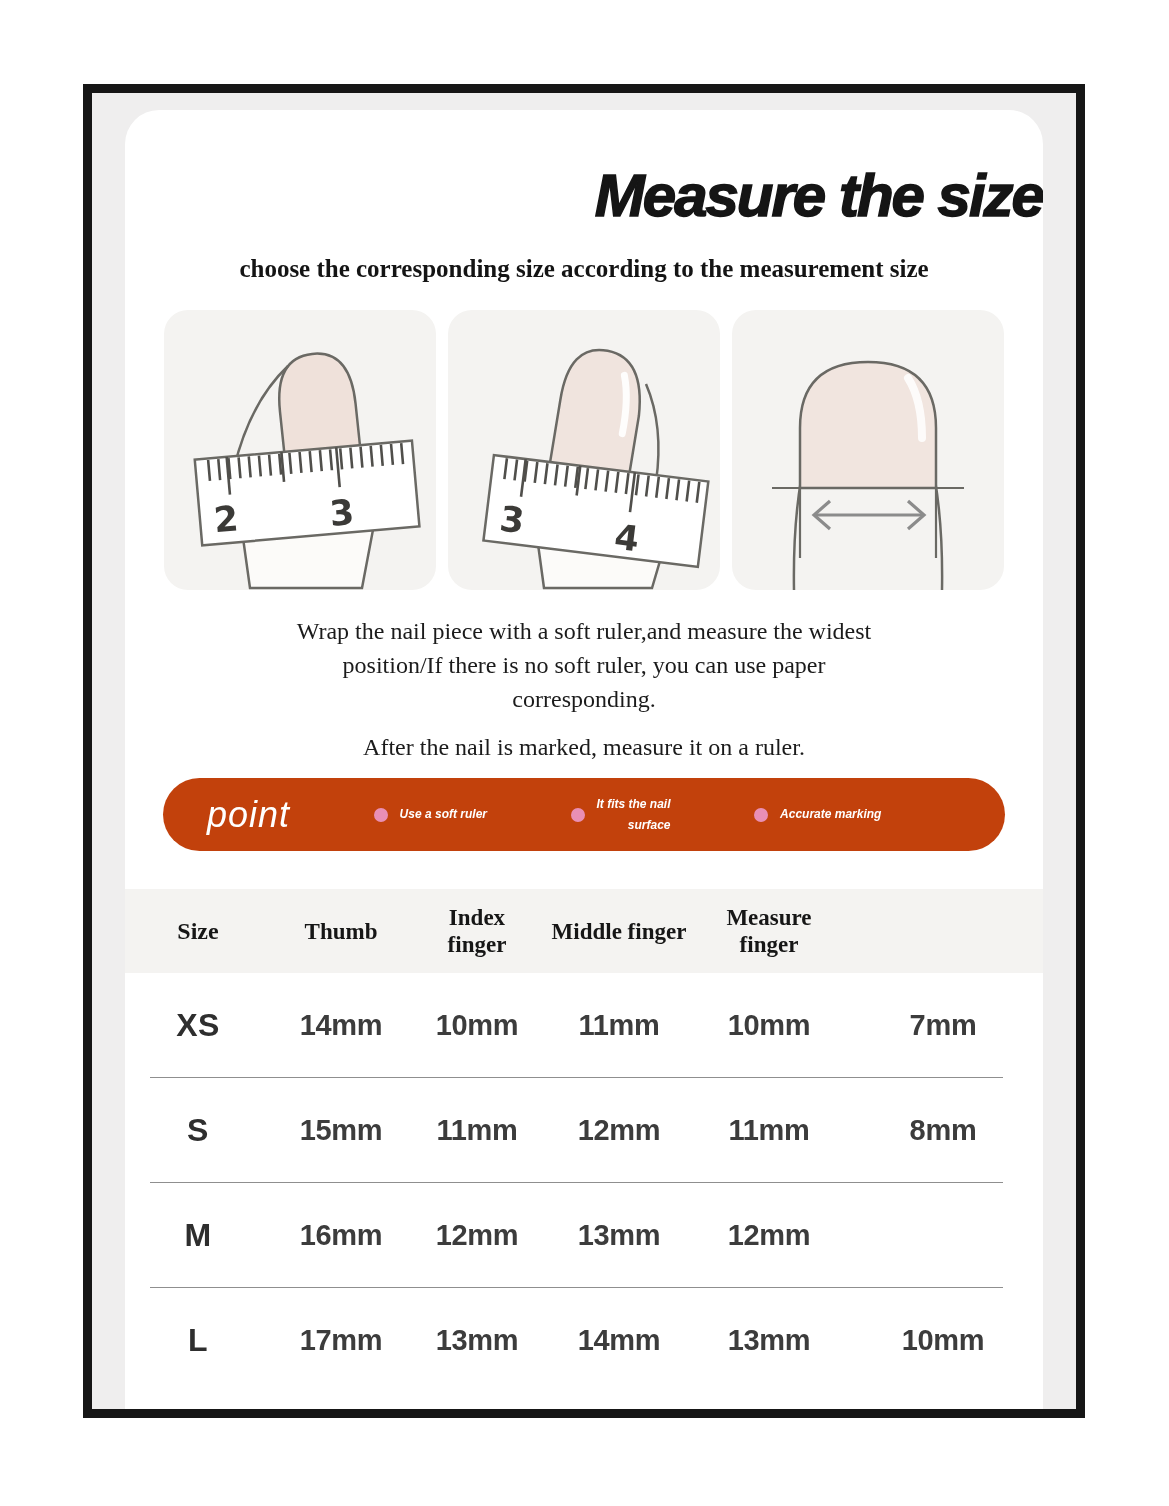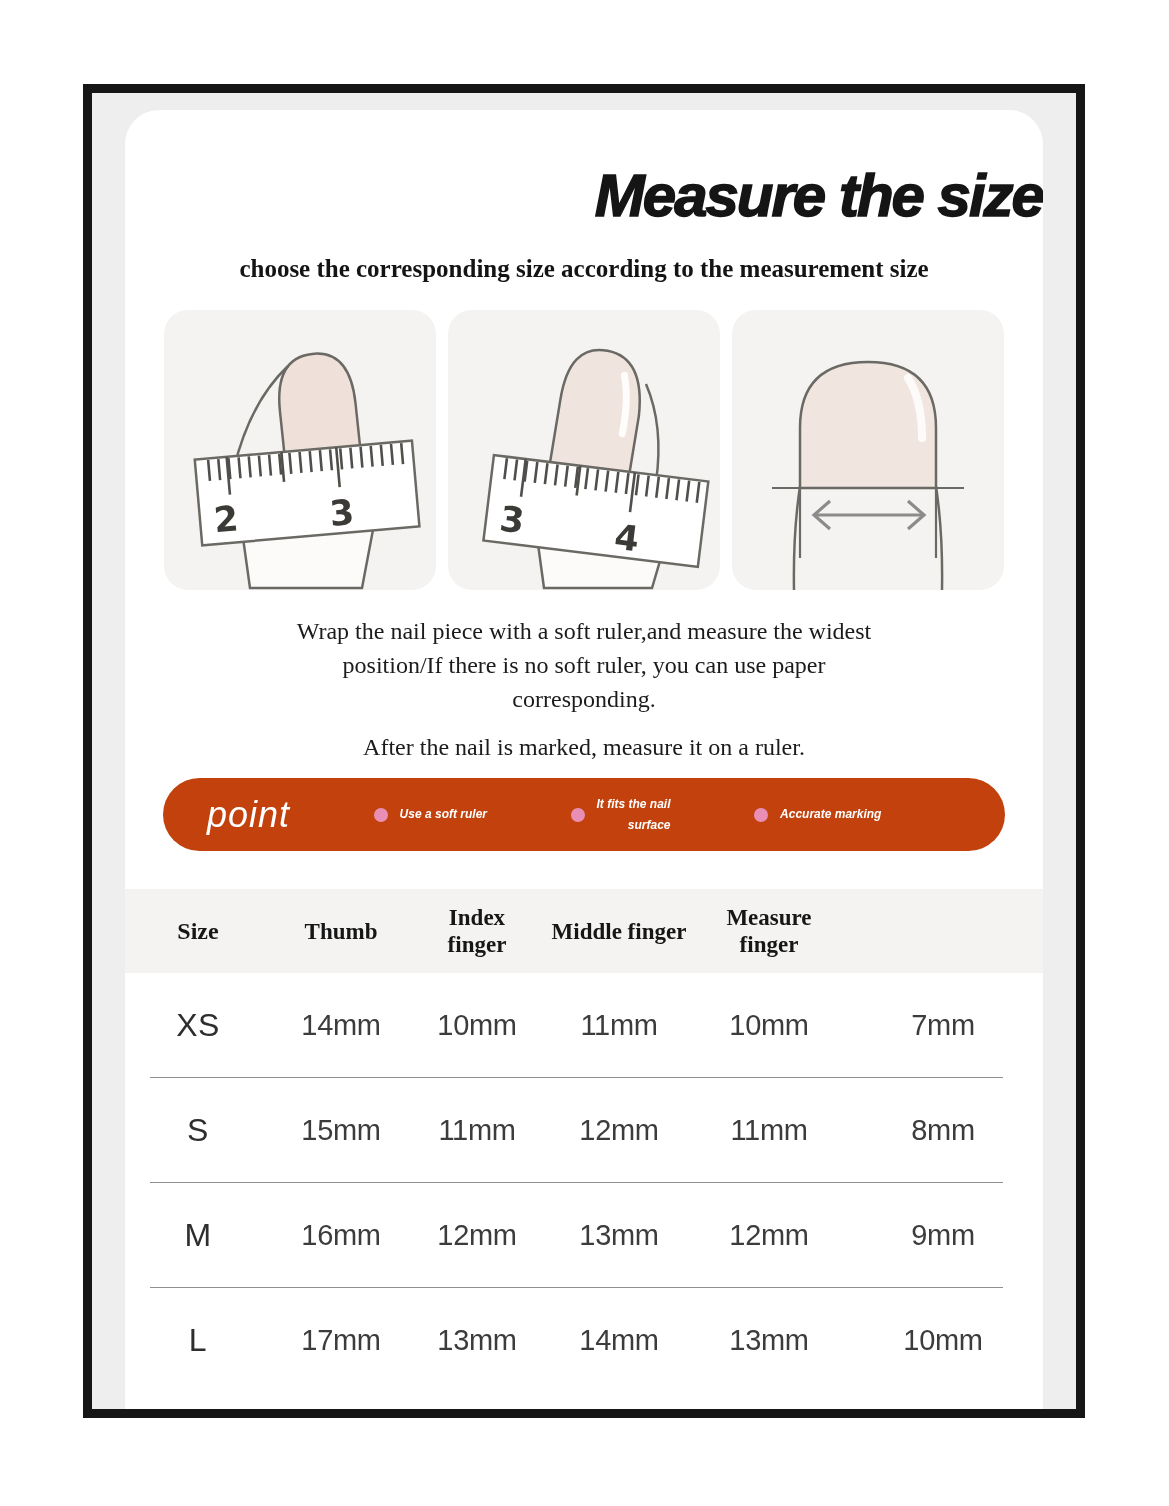--- a/index.html
+++ b/index.html
@@ -38,21 +38,21 @@
   .pi-text { color:#ffffff; font-weight:bold; font-style:italic; font-size:12px; line-height:21px;
              text-align:right; white-space:pre-line; }
 
   .tgrid { display:grid; grid-template-columns:146px 140px 132px 152px 148px 200px; }
   .thead { margin-top:38px; height:84px; background:#f4f3f1; }
   .th { display:flex; align-items:center; justify-content:center; text-align:center;
         font-family:"Liberation Serif", serif; font-weight:bold; font-size:23px; line-height:27px;
         color:#161616; white-space:pre-line; }
   .th-size { font-size:24px; }
 
-  .trow { height:105px; position:relative; }
+  .trow { height:105px; position:relative;font-weight:bold; }
   .trow:not(:last-child)::after { content:""; position:absolute; left:25px; right:40px; bottom:0;
         height:1px; background:#8f8f8f; }
   .cell { display:flex; align-items:center; justify-content:center; }
   .size-label { font-size:32px; color:#2e2e2e; letter-spacing:0.5px; }
   .mval { font-size:29px; color:#3c3c3c; letter-spacing:-0.3px; }
 </style>
 </head>
 <body>
 
 <div class="page">
@@ -171,21 +171,20 @@
           <div class="cell mval">11mm</div>
           <div class="cell mval">8mm</div>
         </div>
 
         <div class="trow tgrid">
           <div class="cell size-label">M</div>
           <div class="cell mval">16mm</div>
           <div class="cell mval">12mm</div>
           <div class="cell mval">13mm</div>
           <div class="cell mval">12mm</div>
-          <div class="cell mval">9mm</div>
         </div>
 
         <div class="trow tgrid">
           <div class="cell size-label">L</div>
           <div class="cell mval">17mm</div>
           <div class="cell mval">13mm</div>
           <div class="cell mval">14mm</div>
           <div class="cell mval">13mm</div>
           <div class="cell mval">10mm</div>
         </div>

